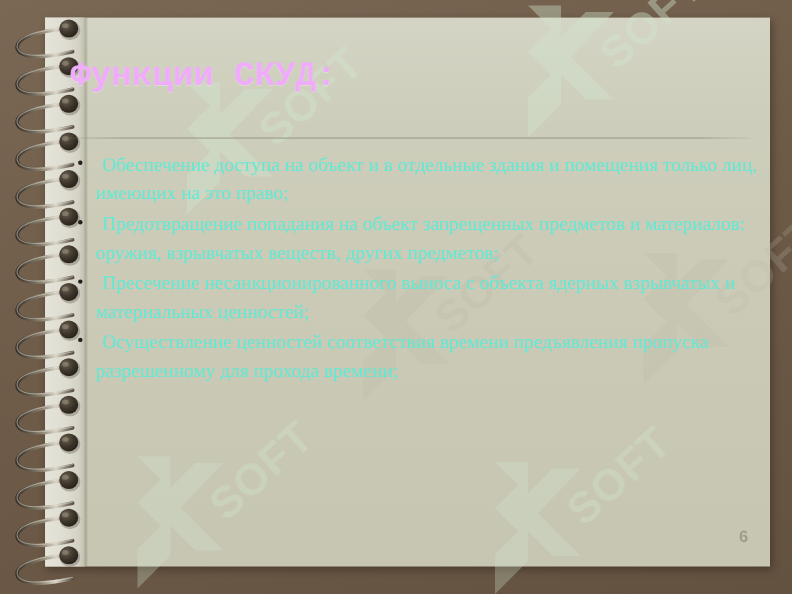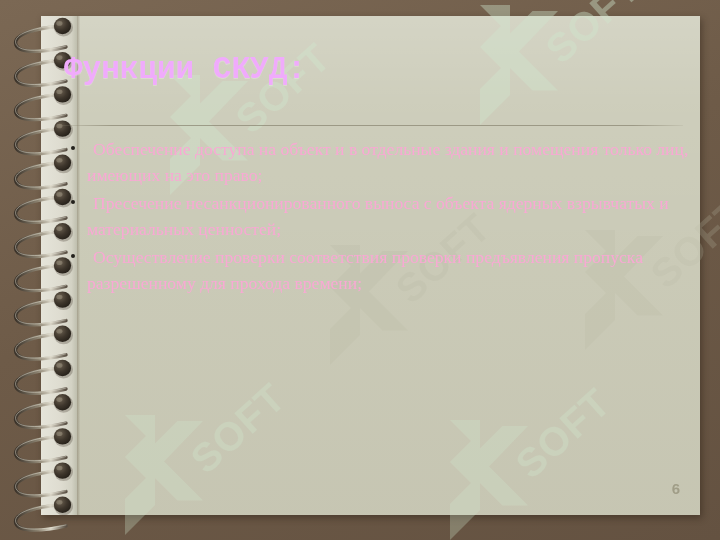--- a/index.html
+++ b/index.html
@@ -157,21 +157,21 @@
     padding: 0;
     list-style: none;
   }
   ul.bullets > li {
     position: relative;
     padding-left: 25px;
     margin: 0 0 1px 0;
     font-family: "Liberation Serif", "DejaVu Serif", serif;
     font-size: 17.6px;
     line-height: 26.4px;
-    color: #f9a8d4;
+    color: #5eead4;
     text-indent: 6px;
   }
   ul.bullets > li::before {
     content: "";
     position: absolute;
     left: 9px;
     top: 10px;
     width: 4px;
     height: 4px;
     border-radius: 50%;
@@ -357,20 +357,21 @@
   </svg>
 
   <div id="title-area">
     <h1 id="slide-title">Функции СКУД:</h1>
   </div>
   <div id="title-rule"></div>
 
   <div id="body-area">
     <ul class="bullets" id="bullet-list">
         <li>Обеспечение доступа на объект и в отдельные здания и помещения только лиц, имеющих на это право;</li>
+        <li> Предотвращение попадания на объект запрещенных предметов и материалов: оружия, взрывчатых веществ, других предметов;</li>
         <li> Пресечение несанкционированного выноса с объекта ядерных взрывчатых и  материальных ценностей;</li>
-        <li> Осуществление проверки соответствия проверки предъявления пропуска разрешенному для прохода времени;</li>
+        <li> Осуществление ценностей соответствия времени предъявления пропуска разрешенному для прохода времени;</li>
       </ul>
   </div>
 
   <div id="page-number">6</div>
 
 </div>
 
 </body></html>

